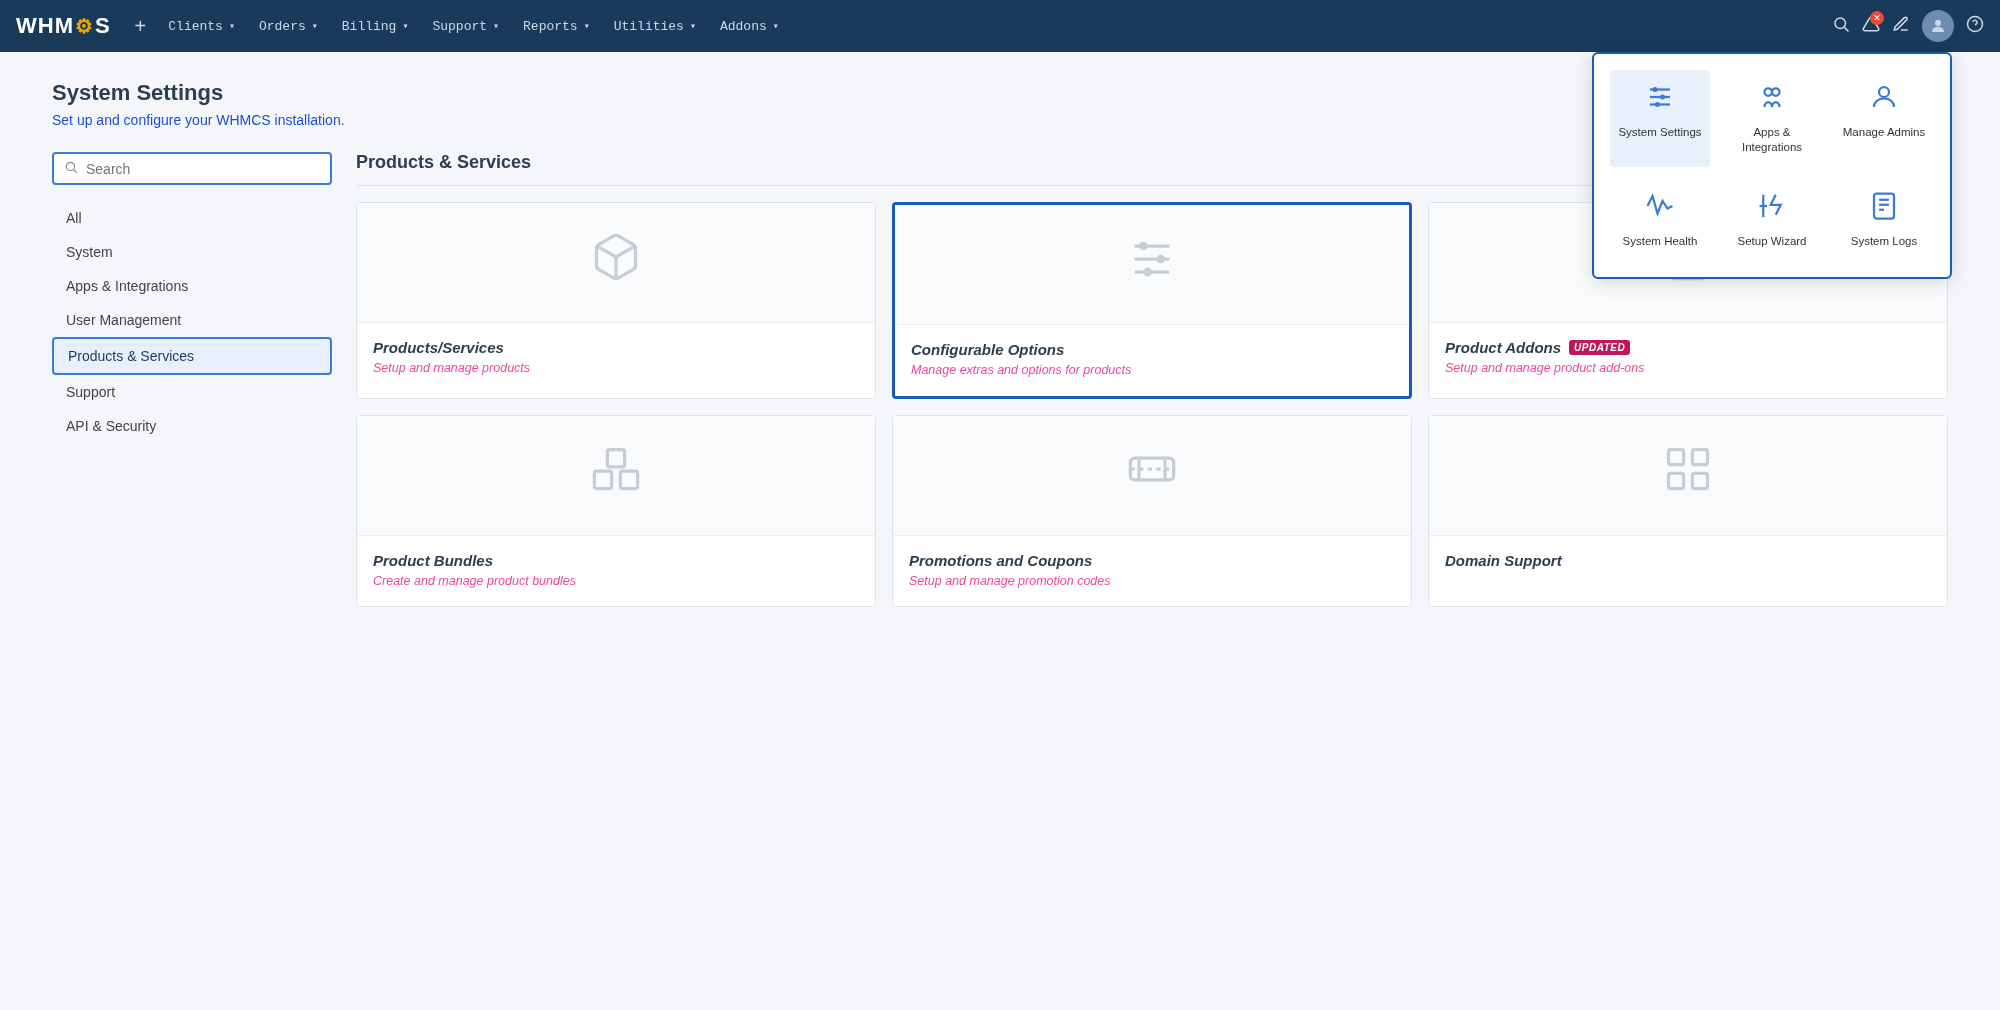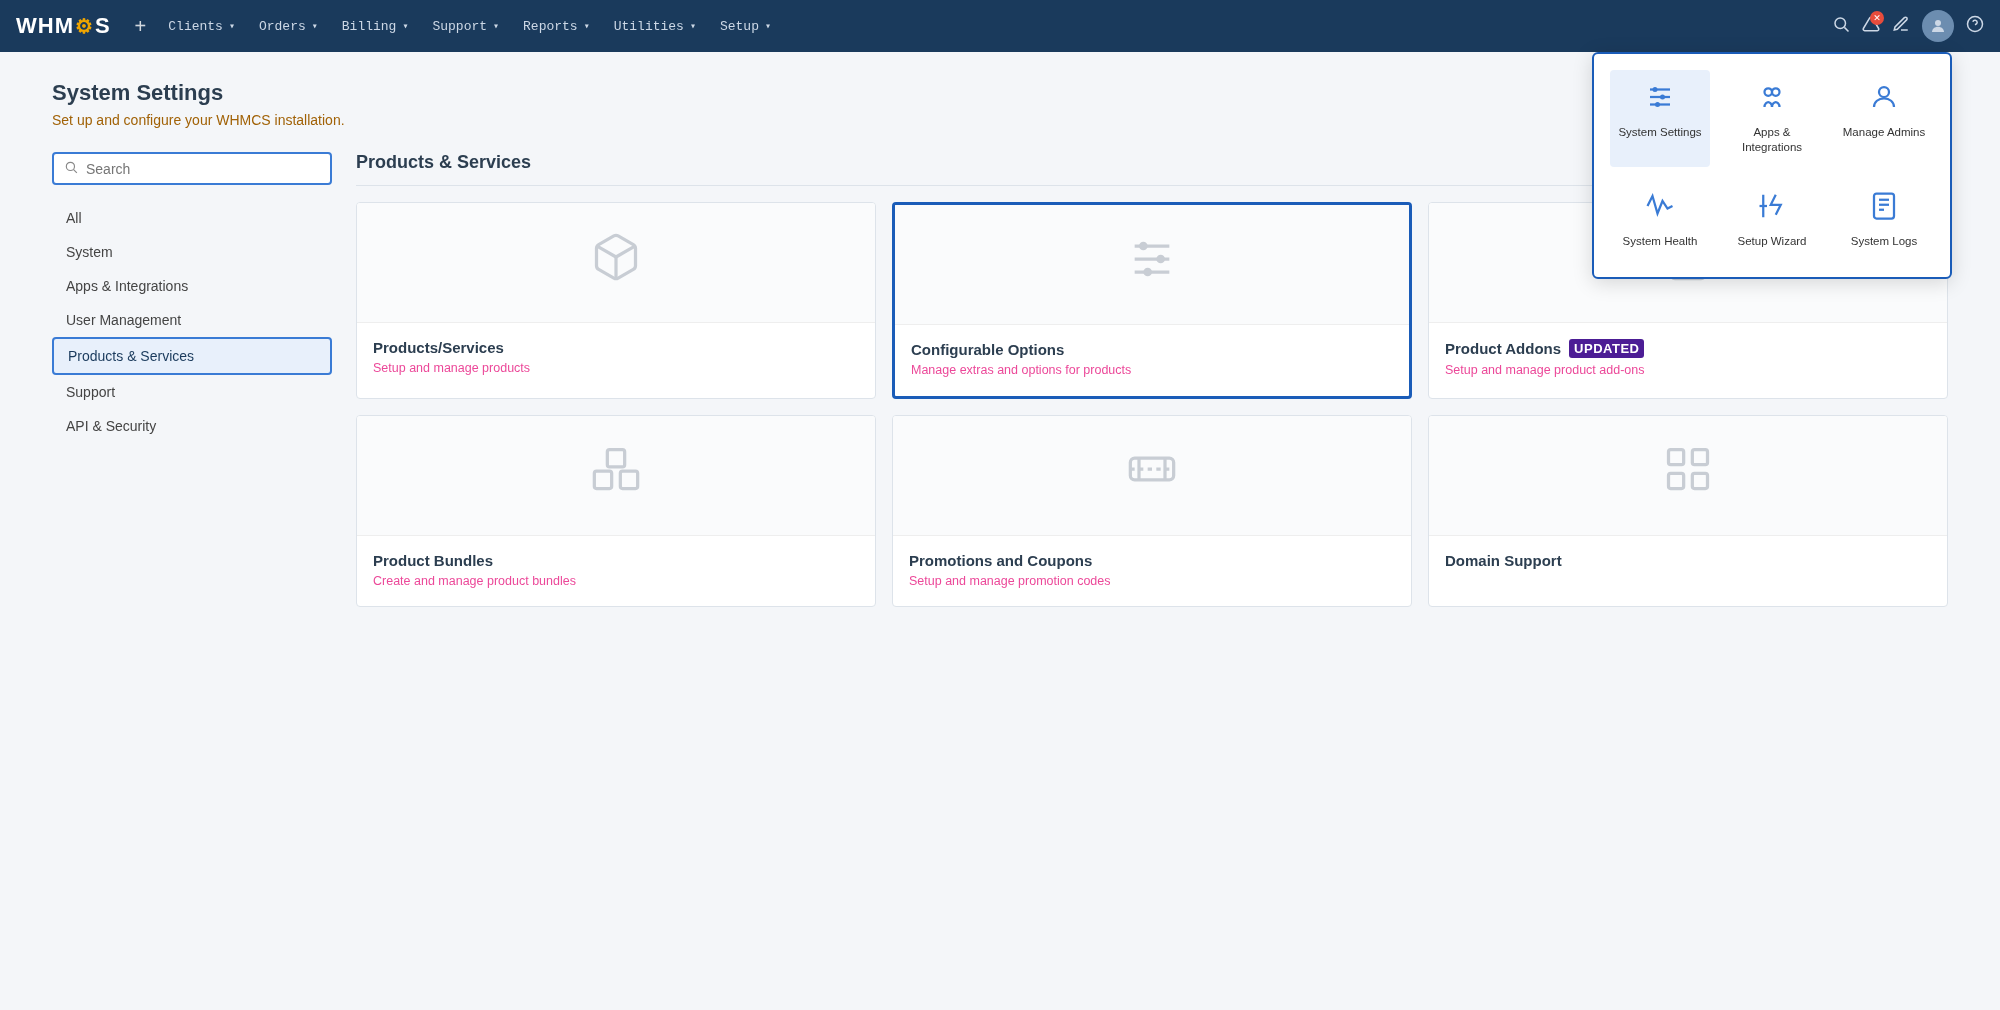--- a/index.html
+++ b/index.html
@@ -101,21 +101,21 @@
       position: relative;
     }
     .page-title {
       font-size: 22px;
       font-weight: 600;
       color: #2c3e50;
       margin-bottom: 6px;
     }
     .page-subtitle {
       font-size: 14px;
-      color: #a16207;
+      color: #1d4ed8;
       margin-bottom: 24px;
     }
 
     
     .main-layout {
       display: flex;
       gap: 24px;
     }
 
     
@@ -191,39 +191,39 @@
       display: flex;
       align-items: center;
       justify-content: center;
       background: #fafbfc;
       border-bottom: 1px solid #eee;
     }
     .card-icon {
       font-size: 52px;
       color: #c8cdd4;
     }
-    .card-body { padding: 16px; }
+    .card-body { padding: 16px; font-style: italic; }
     .card-title {
       font-size: 15px;
       font-weight: 600;
       color: #2c3e50;
       margin-bottom: 4px;
       display: flex;
       align-items: center;
       gap: 8px;
     }
     .card-desc {
       font-size: 12.5px;
       color: #ec4899;
       line-height: 1.4;
     }
     .badge-updated {
-      background: #4c1d95;
+      background: #be185d;
       color: #fff;
-      font-size: 13px;
+      font-size: 10px;
       font-weight: 700;
       padding: 2px 5px;
       border-radius: 3px;
       text-transform: uppercase;
       letter-spacing: 0.5px;
     }
 
     
     .settings-dropdown {
       position: absolute;
@@ -290,21 +290,21 @@
   <button class="nav-item caret-down">
       <span>Support</span>
     </button>
   <button class="nav-item caret-down">
       <span>Reports</span>
     </button>
   <button class="nav-item caret-down">
       <span>Utilities</span>
     </button>
   <button class="nav-item caret-down">
-      <span>Setup</span>
+      <span>Addons</span>
     </button>
   <div class="nav-spacer"></div>
   <div class="nav-icons">
     <button class="nav-icon-btn">
       <svg width="18" height="18" fill="none" stroke="#cdd8e6" stroke-width="2" viewBox="0 0 24 24">
           <circle cx="11" cy="11" r="7"></circle>
           <line x1="16.5" y1="16.5" x2="22" y2="22"></line>
         </svg>
     </button>
     <button class="nav-icon-btn">

